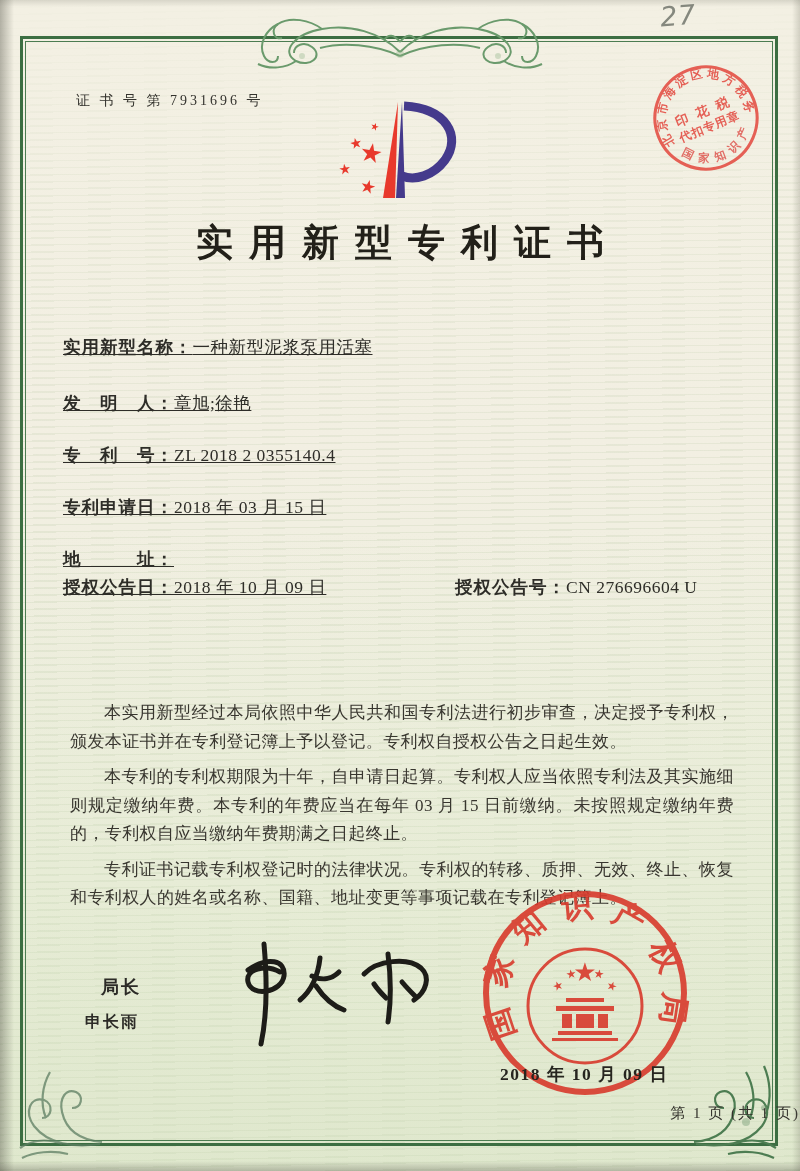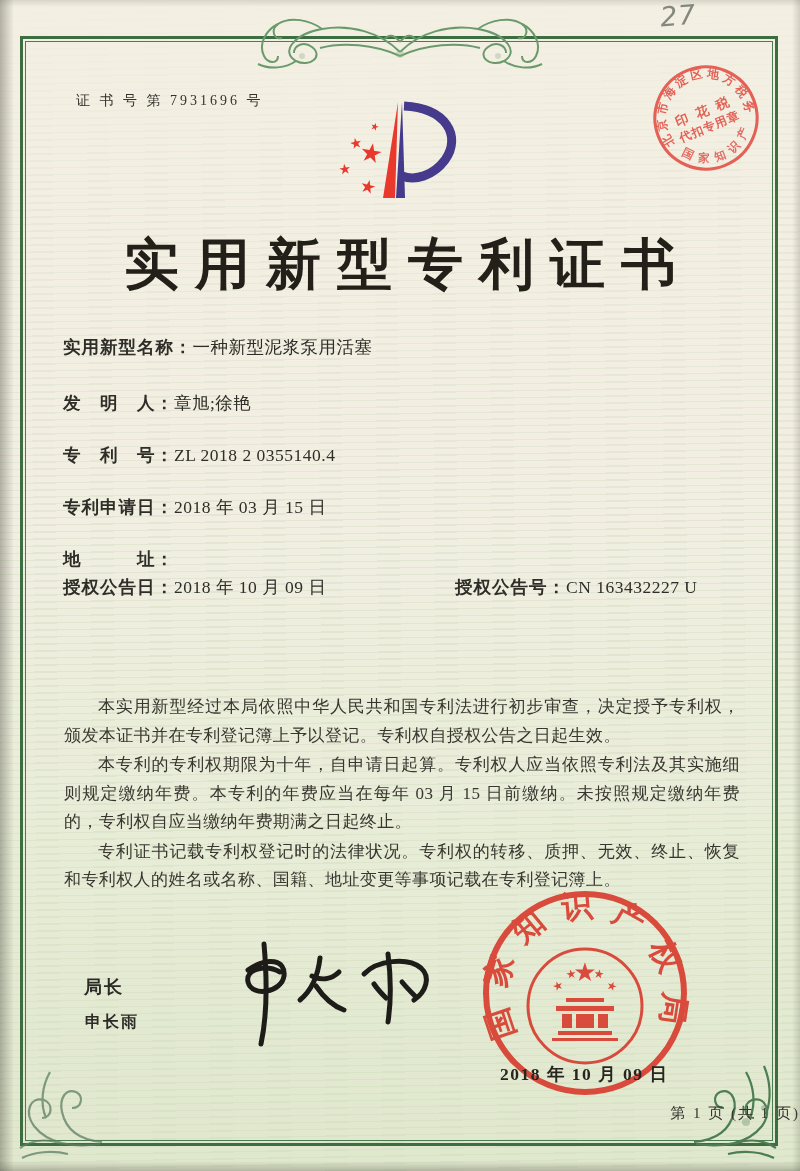--- a/index.html
+++ b/index.html
@@ -38,40 +38,40 @@
     position:absolute;left:660px;top:0px;font-family:"DejaVu Sans",sans-serif;
     font-size:27px;font-style:italic;color:#85887e;transform:rotate(-5deg);letter-spacing:1px;
   }
 
   .cert-no{position:absolute;left:76px;top:92px;font-size:14px;letter-spacing:3px;color:#33322d;}
 
   .logo{position:absolute;left:332px;top:94px;width:140px;height:120px;}
 
   .title{
     position:absolute;left:0;right:0;top:218px;text-align:center;
-    font-size:55px;font-weight:700;letter-spacing:16px;text-indent:16px;color:#222019;margin-top:10px;
-  }
-
-  .fields{position:absolute;left:63px;top:334px;width:690px;font-size:17.5px;color:#2e2d28;}
+    font-size:37px;font-weight:700;letter-spacing:16px;text-indent:16px;color:#222019;
+  }
+
+  .fields{position:absolute;left:63px;top:334px;width:690px;font-size:17.5px;color:#2e2d28;text-decoration:underline;}
   .row{line-height:26px;margin-bottom:26px;white-space:nowrap;}
   .row-first{margin-bottom:30px;}
   .row-address{margin-bottom:2px;white-space:normal;display:flex;}
   .row-grant{position:relative;}
   .flabel{font-weight:600;letter-spacing:1px;}
   .fvalue{letter-spacing:0.5px;}
   .addr-val{width:560px;line-height:26px;}
   .grant-no-pair{position:absolute;left:392px;top:0;}
 
   .body-text{
     position:absolute;left:63px;top:692px;width:678px;
     font-size:17px;line-height:28.5px;text-align:justify;color:#38362f;letter-spacing:0.4px;
   }
-  .body-text p{margin:1px;text-indent:2em;}
-
-  .sign-title{position:absolute;left:84px;top:975px;font-size:18px;letter-spacing:2px;font-weight:600;}
+  .body-text p{margin:7px;text-indent:2em;}
+
+  .sign-title{position:absolute;left:101px;top:975px;font-size:18px;letter-spacing:2px;font-weight:600;}
   .sign-name{position:absolute;left:85px;top:1012px;font-size:16px;letter-spacing:2px;font-weight:600;}
   .signature-svg{position:absolute;left:212px;top:938px;width:235px;height:118px;}
 
   .issue-seal{position:absolute;left:478px;top:886px;width:214px;height:214px;}
   .seal-date{position:absolute;left:500px;top:1062px;font-size:17.5px;letter-spacing:1.5px;color:#26251f;font-weight:600;}
 
   .footer{position:absolute;left:0;right:0;top:1104px;text-align:right;font-size:15px;letter-spacing:2px;color:#33322c;}
 
   .tax-seal{position:absolute;left:640px;top:52px;width:132px;height:132px;transform:rotate(-22deg);opacity:0.92;}
 
@@ -167,21 +167,21 @@
     </div>
     <div class="row">
       <span class="flabel">专利申请日：</span><span class="fvalue">2018 年 03 月 15 日</span>
     </div>
     <div class="row row-address">
       <span class="flabel">地　　　址：</span>
     </div>
     <div class="row row-grant">
       <span class="flabel">授权公告日：</span><span class="fvalue">2018 年 10 月 09 日</span>
       <span class="grant-no-pair">
-        <span class="flabel">授权公告号：</span><span class="fvalue">CN 163432227 U</span>
+        <span class="flabel">授权公告号：</span><span class="fvalue">CN 276696604 U</span>
       </span>
     </div>
   </div>
 
   <div class="body-text">
     <p>本实用新型经过本局依照中华人民共和国专利法进行初步审查，决定授予专利权，颁发本证书并在专利登记簿上予以登记。专利权自授权公告之日起生效。</p>
     <p>本专利的专利权期限为十年，自申请日起算。专利权人应当依照专利法及其实施细则规定缴纳年费。本专利的年费应当在每年 03 月 15 日前缴纳。未按照规定缴纳年费的，专利权自应当缴纳年费期满之日起终止。</p>
     <p>专利证书记载专利权登记时的法律状况。专利权的转移、质押、无效、终止、恢复和专利权人的姓名或名称、国籍、地址变更等事项记载在专利登记簿上。</p>
   </div>
 

